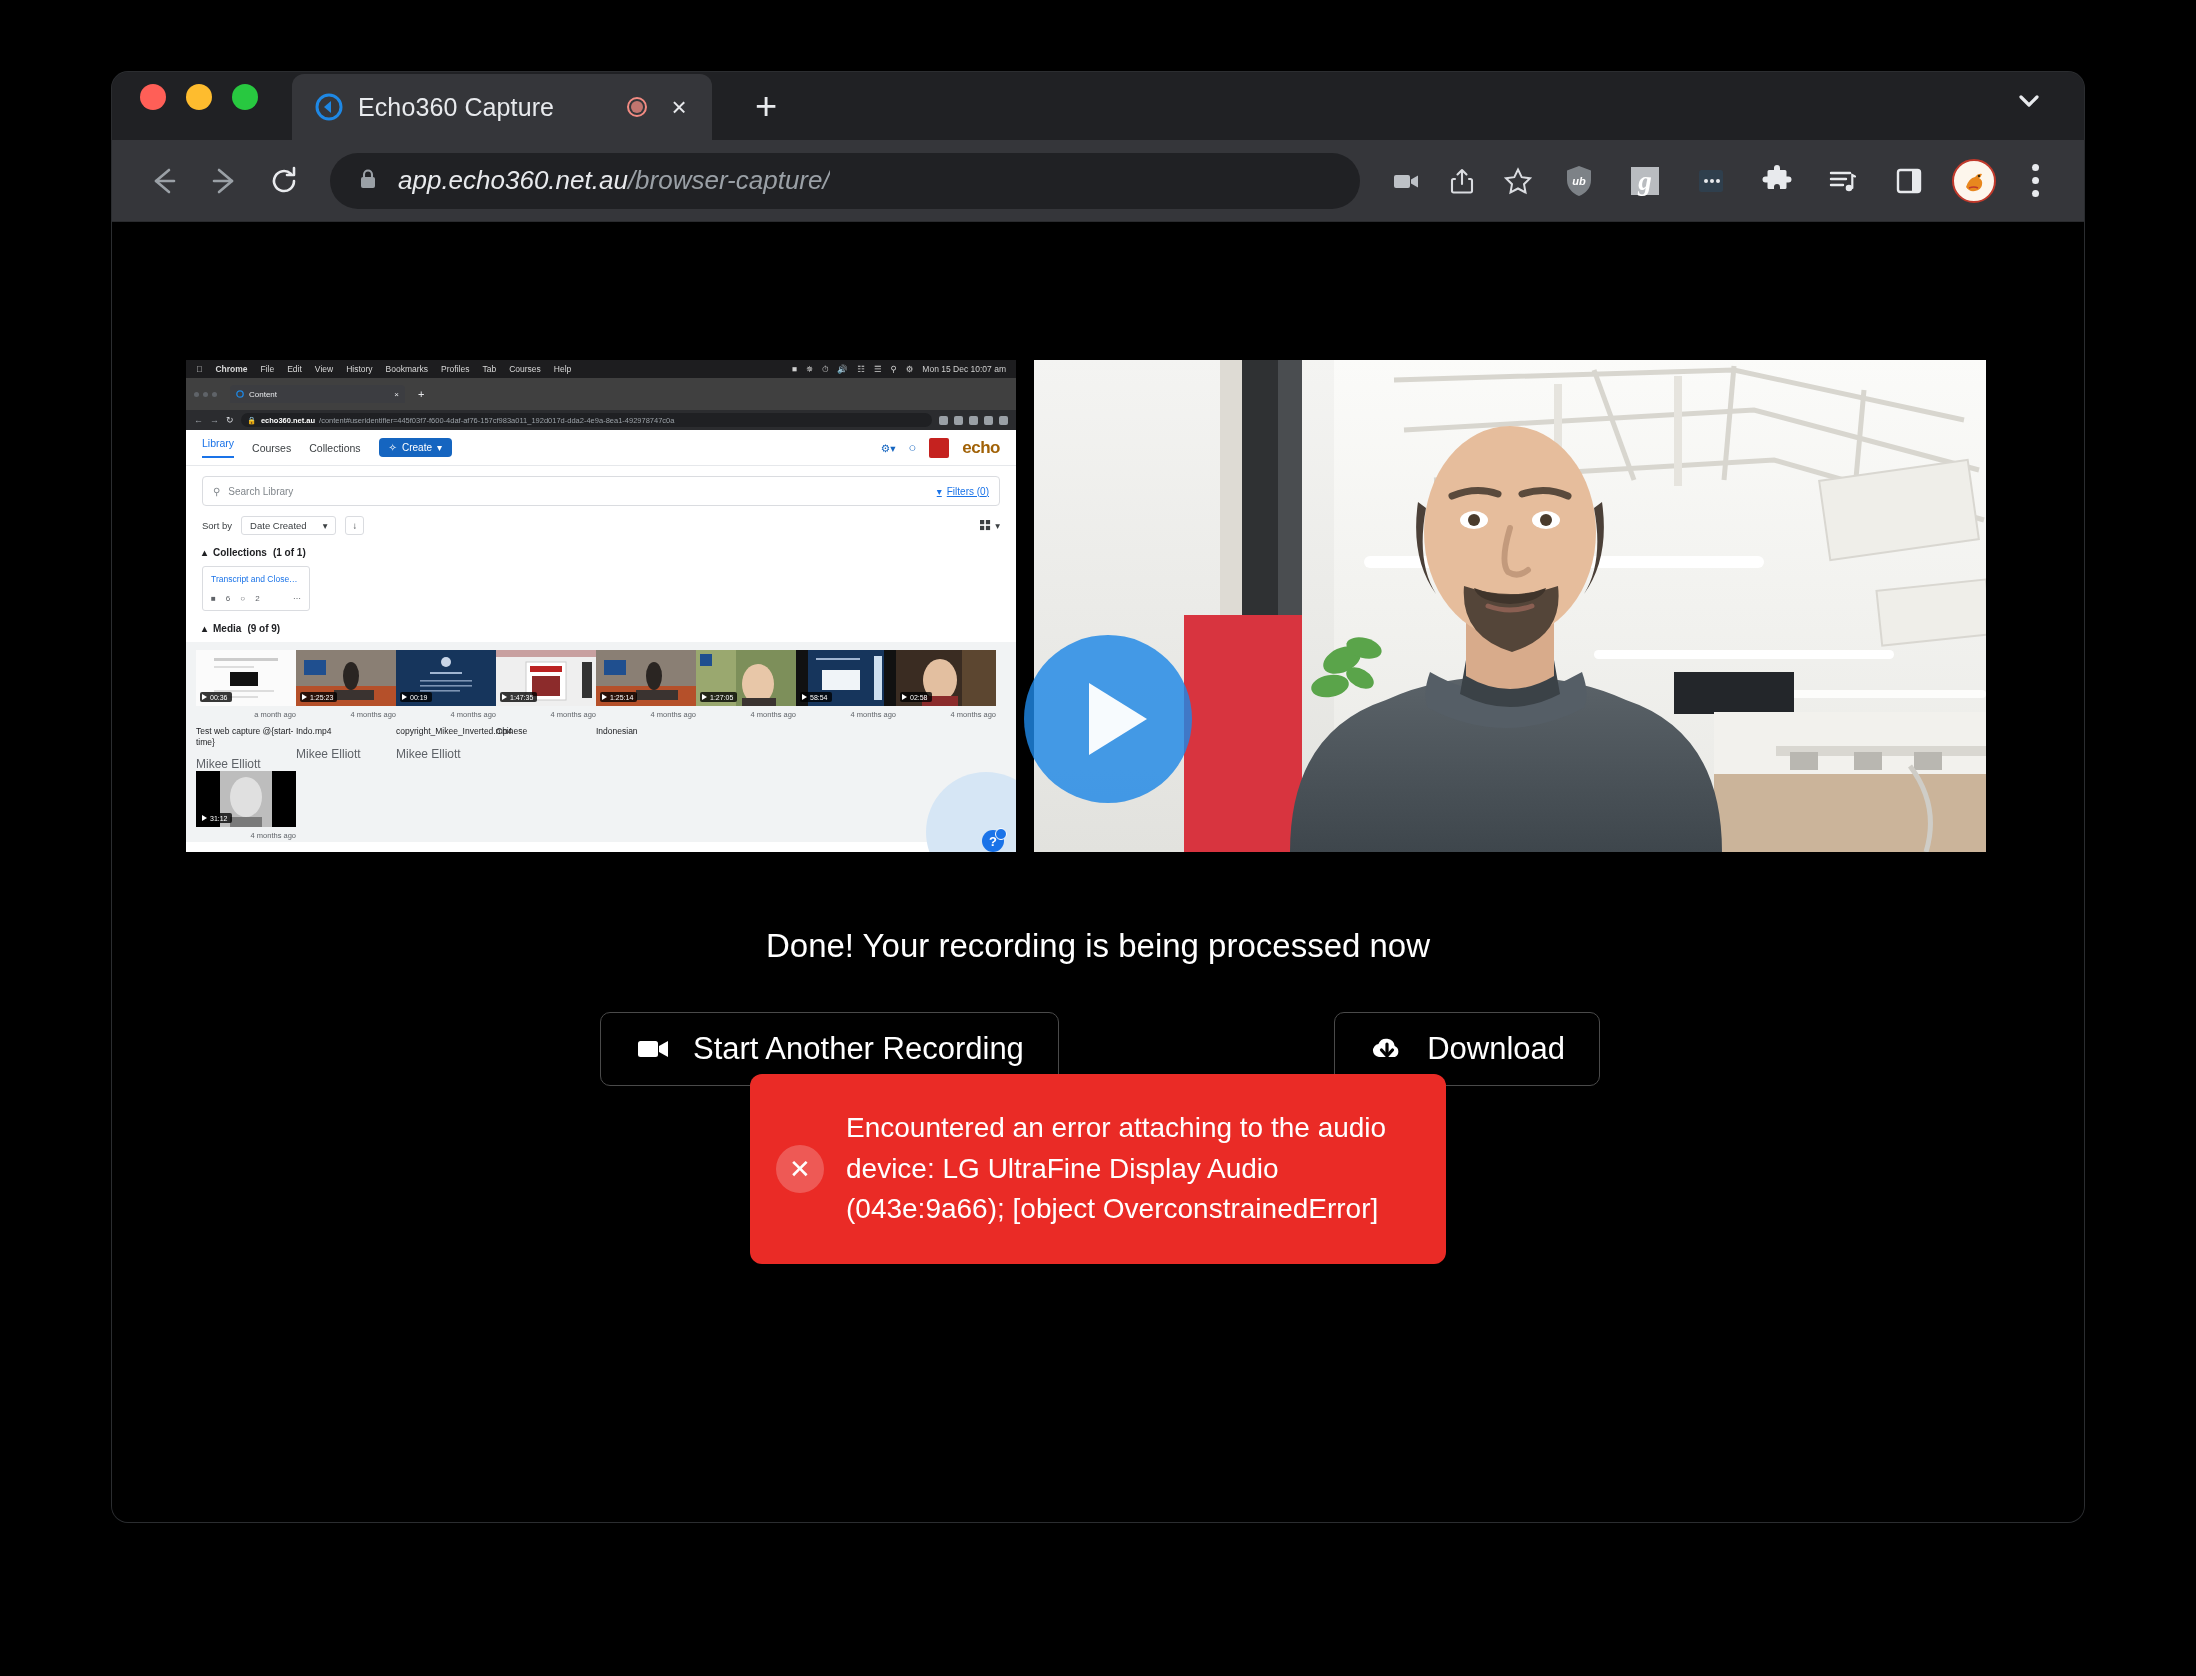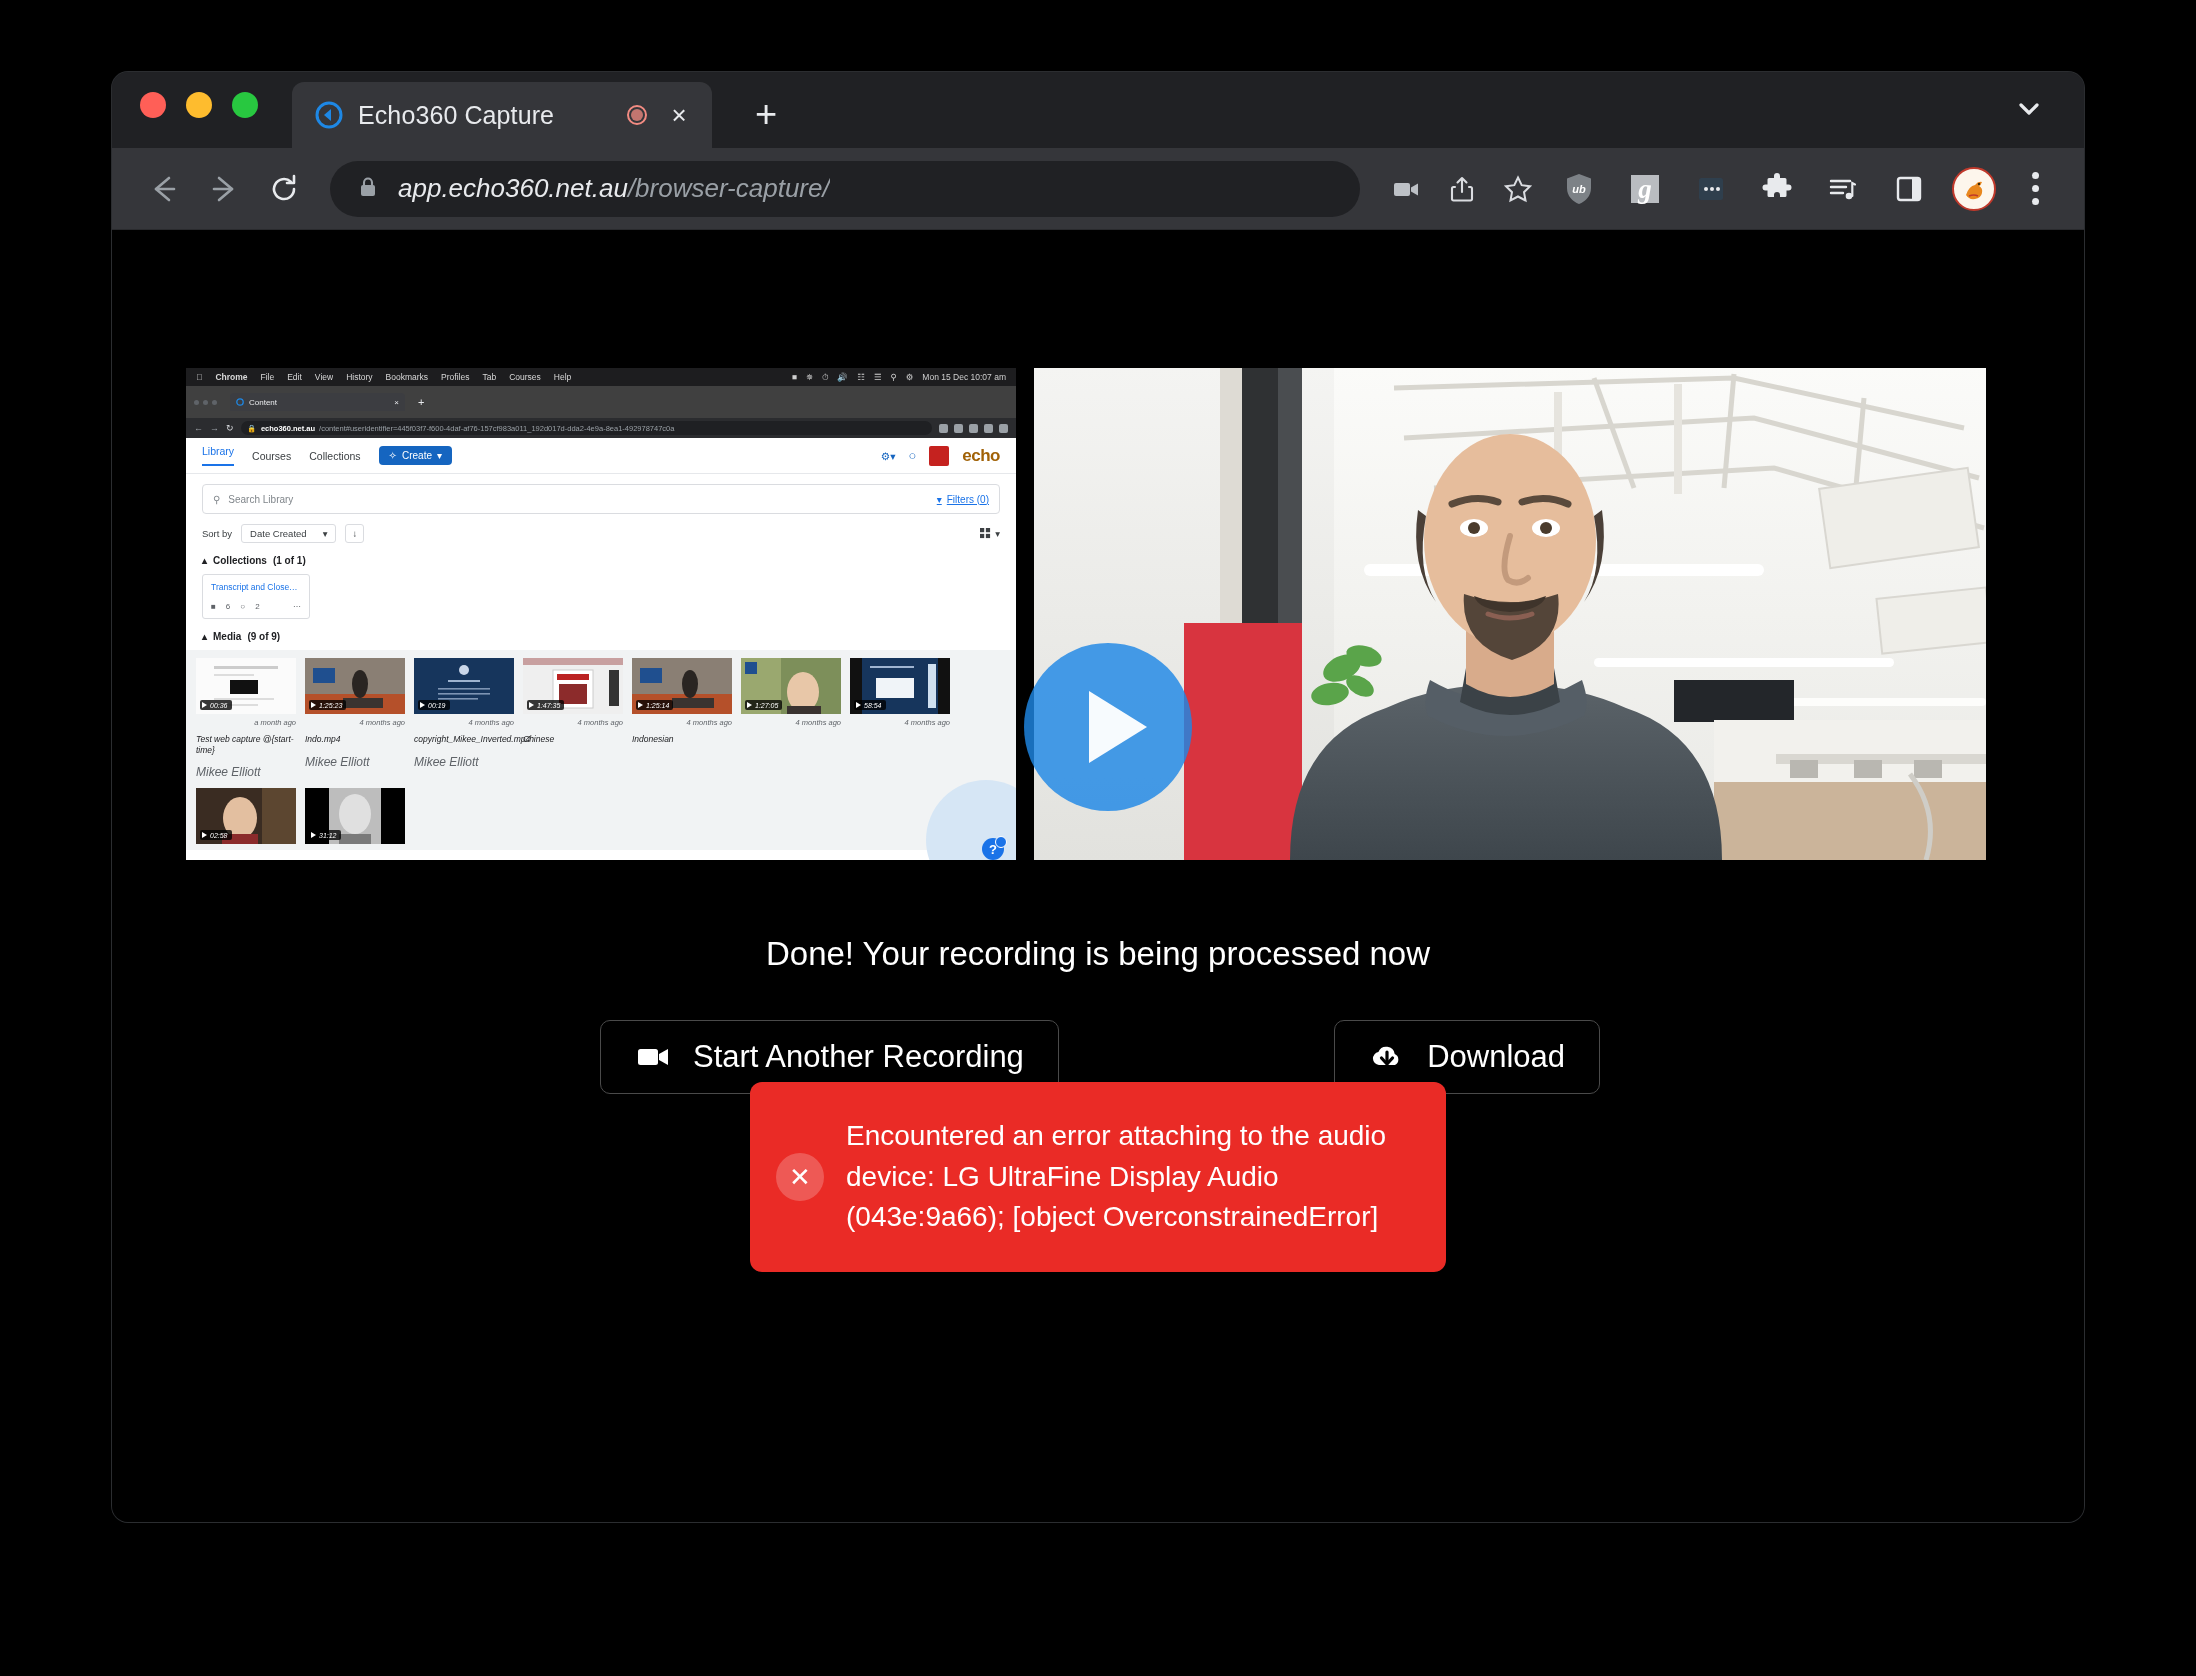--- a/index.html
+++ b/index.html
@@ -17,21 +17,21 @@
     width: 1972px; height: 1450px;
     background: #202124;
     border-radius: 16px;
     overflow: hidden;
     display: flex; flex-direction: column;
     box-shadow: 0 0 0 1px #2b2d30;
   }
 
   
   #tab-strip {
-    height: 76px;
+    height: 68px;
     background: #202124;
     display: flex; align-items: flex-end;
     padding-left: 28px;
     position: relative;
     flex: 0 0 auto;
   }
   .traffic-lights { display: flex; gap: 20px; align-items: center; height: 82px; padding-bottom: 4px; }
   .tl { width: 26px; height: 26px; border-radius: 50%; }
   .tl-red { background: #ff5f57; }
   .tl-yellow { background: #febc2e; }
@@ -223,21 +223,21 @@
 
   .collection-card {
     margin-top: 8px; width: 108px; border: 1px solid #dadce0; border-radius: 3px;
     padding: 7px 8px;
   }
   .collection-card .ctitle { font-size: 8.5px; color: #1a73e8; white-space: nowrap; overflow: hidden; text-overflow: ellipsis; }
   .collection-card .cmeta { margin-top: 10px; display: flex; align-items: center; gap: 10px; font-size: 8px; color: #5f6368; }
   .collection-card .cmeta .dots { margin-left: auto; }
 
   .media-area { background: #f1f3f4; margin-top: 8px; padding: 8px 10px 0; height: 200px; overflow: hidden; }
-  .media-grid { display: flex; gap: 9px; flex-wrap: wrap; font-style: italic; }
+  .media-grid { display: flex; gap: 0; flex-wrap: wrap; }
   .media-card { width: 100px; }
   .media-thumb {
     width: 100px; height: 56px; position: relative; overflow: hidden;
     background: #16355c; display: flex; align-items: center; justify-content: center;
   }
   .media-dur {
     position: absolute; left: 4px; bottom: 4px;
     background: rgba(0,0,0,.78); color: #fff; font-size: 7px;
     padding: 1.5px 4px 1.5px 2px; border-radius: 2px;
     display: flex; align-items: center; gap: 3px;

